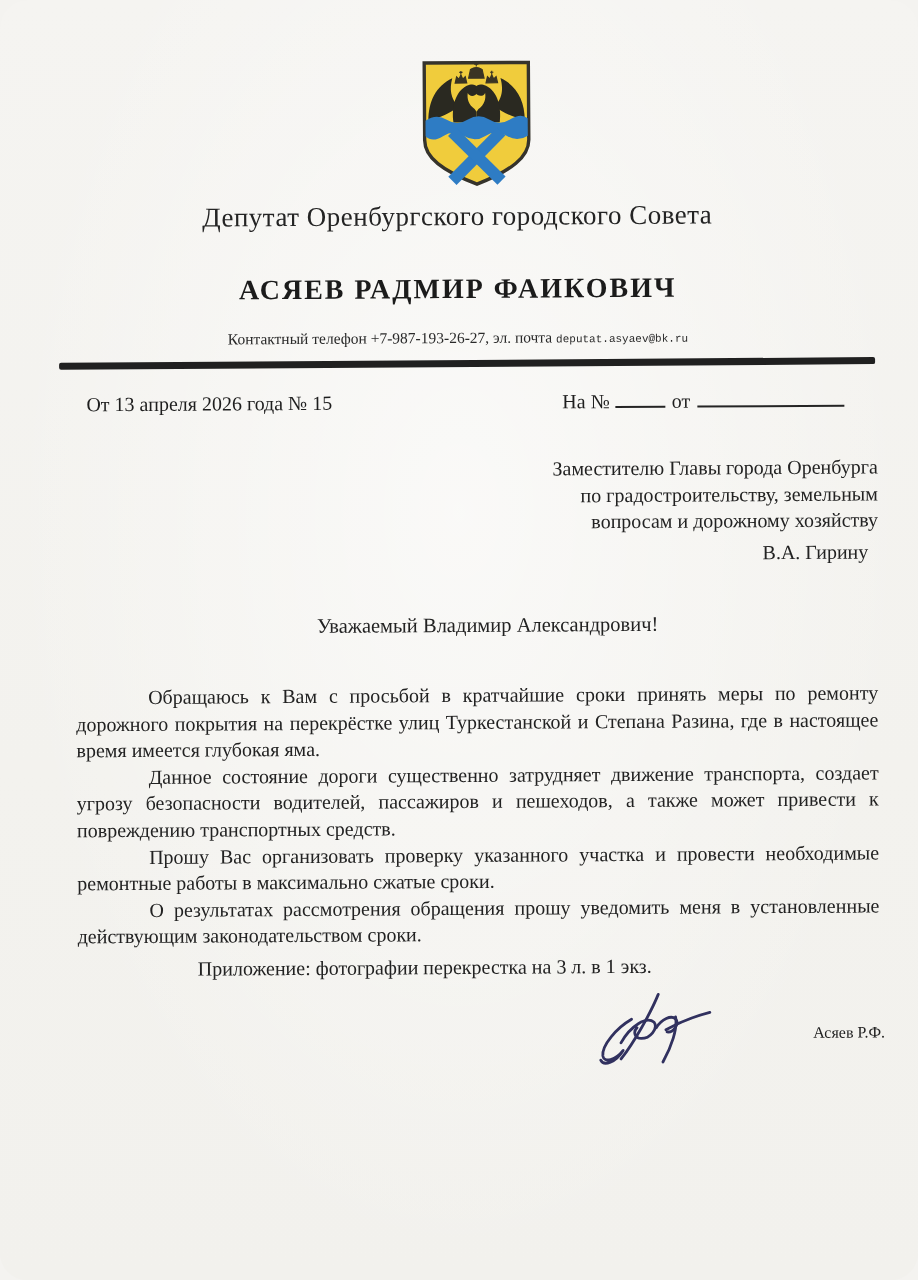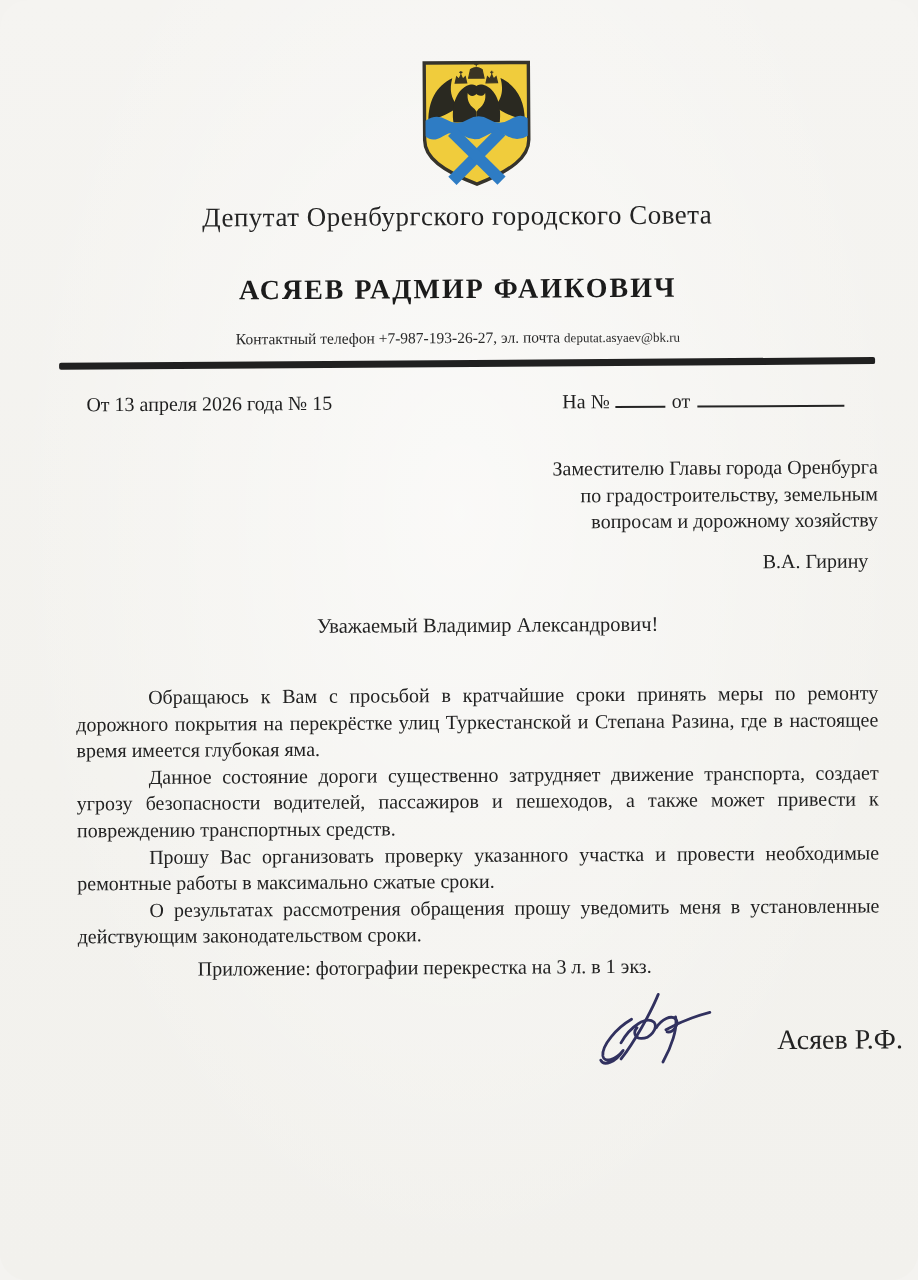--- a/index.html
+++ b/index.html
@@ -31,51 +31,51 @@
     text-align: center; font-size: 27px; letter-spacing: .5px; color: #242424;
   }
   .deputy-name {
     position: absolute; left: 0; right: 0; top: 273px;
     text-align: center; font-size: 28px; font-weight: bold; letter-spacing: 2px; color: #1b1b1b;
   }
   .contact-line {
     position: absolute; left: 0; right: 0; top: 329px;
     text-align: center; font-size: 15.5px; color: #2a2a2a;
   }
-  .contact-line .email { font-family: Liberation Serif, serif; font-size: 13px; }
+  .contact-line .email { font-family: Liberation Mono, monospace; font-size: 11px; }
   .rule {
     position: absolute; left: 60px; top: 360px; width: 816px; height: 7px;
     background: #202020; border-radius: 2px; transform: rotate(-0.05deg);
   }
   .ref-row { position: absolute; left: 0; right: 0; top: 391px; font-size: 20px; }
   .ref-out { position: absolute; left: 87px; top: 0; }
   .ref-in  { position: absolute; left: 563px; top: 0; white-space: nowrap; }
   .blank {
     display: inline-block; height: 18px;
     border-bottom: 2px solid #242424; vertical-align: baseline;
   }
   .blank.short { width: 50px; margin: 0 6px 0 6px; }
   .blank.long  { width: 147px; margin-left: 7px; }
   .addressee {
     position: absolute; right: 40px; top: 456px; width: 420px;
     text-align: right; font-size: 20px; line-height: 26.5px; color: #222;
   }
-  .addressee .girin { display: inline-block; margin-top: 14px; padding-right: 10px; }
+  .addressee .girin { display: inline-block; margin-top: 5px; padding-right: 10px; }
   .salutation {
     position: absolute; left: 0; right: 0; top: 614px;
     text-align: center; font-size: 20.5px; transform: translateX(28px); color: #222;
   }
   .body-text {
     position: absolute; left: 75px; top: 682px; width: 802px;
     font-size: 20px; line-height: 26.6px; text-align: justify; color: #222;
   }
   .body-text p { text-indent: 72px; margin: 0; }
   .attachment { position: absolute; left: 195px; top: 956px; font-size: 20px; color: #222; }
   .signature-svg { position: absolute; left: 592px; top: 992px; width: 118px; height: 78px; }
-  .signer-name { position: absolute; left: 774px; top: 1026px; font-size: 28px; color: #222; }
+  .signer-name { position: absolute; left: 810px; top: 1026px; font-size: 16px; color: #222; }
 </style>
 </head>
 <body>
 
 <div class="page">
   <div class="tilt">
 
     <svg class="coa" viewBox="0 0 120 140">
 
       <path d="M6,6 L114,6 L114,86 C114,104 96,118 60,132 C24,118 6,104 6,86 Z" stroke="#35332c" stroke-width="3.5" fill="#f0cc3c"></path>

